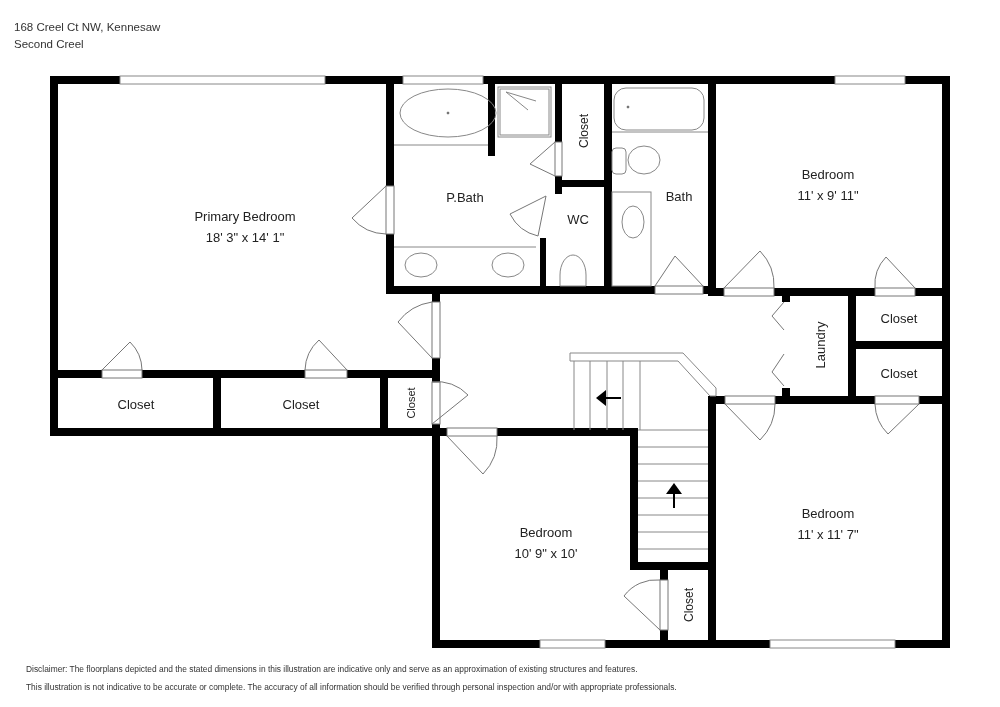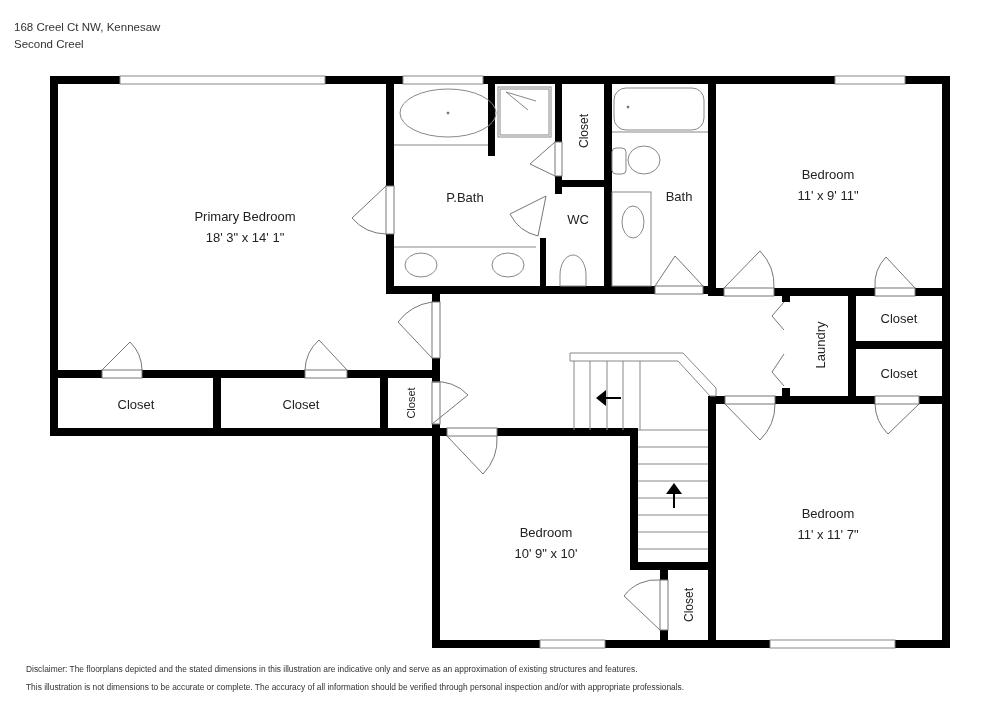--- a/index.html
+++ b/index.html
@@ -174,13 +174,13 @@
     <text class="lbl" x="415" y="403" font-size="11" text-anchor="middle" transform="rotate(-90 415 403)">Closet</text>
     <text class="lbl" x="546" y="537" font-size="13" text-anchor="middle">Bedroom</text>
     <text class="lbl" x="546" y="558" font-size="13" text-anchor="middle">10' 9" x 10'</text>
     <text class="lbl" x="693" y="605" font-size="12" text-anchor="middle" transform="rotate(-90 693 605)">Closet</text>
     <text class="lbl" x="828" y="518" font-size="13" text-anchor="middle">Bedroom</text>
     <text class="lbl" x="828" y="539" font-size="13" text-anchor="middle">11' x 11' 7"</text>
   </g>
 </svg>
 
 <div class="disc" style="top:664px">Disclaimer: The floorplans depicted and the stated dimensions in this illustration are indicative only and serve as an approximation of existing structures and features.</div>
-<div class="disc" style="top:682px">This illustration is not dimensions to be accurate or complete. The accuracy of all information should be verified through personal inspection and/or with appropriate professionals.</div>
+<div class="disc" style="top:682px">This illustration is not indicative to be accurate or complete. The accuracy of all information should be verified through personal inspection and/or with appropriate professionals.</div>
 
 </body></html>

